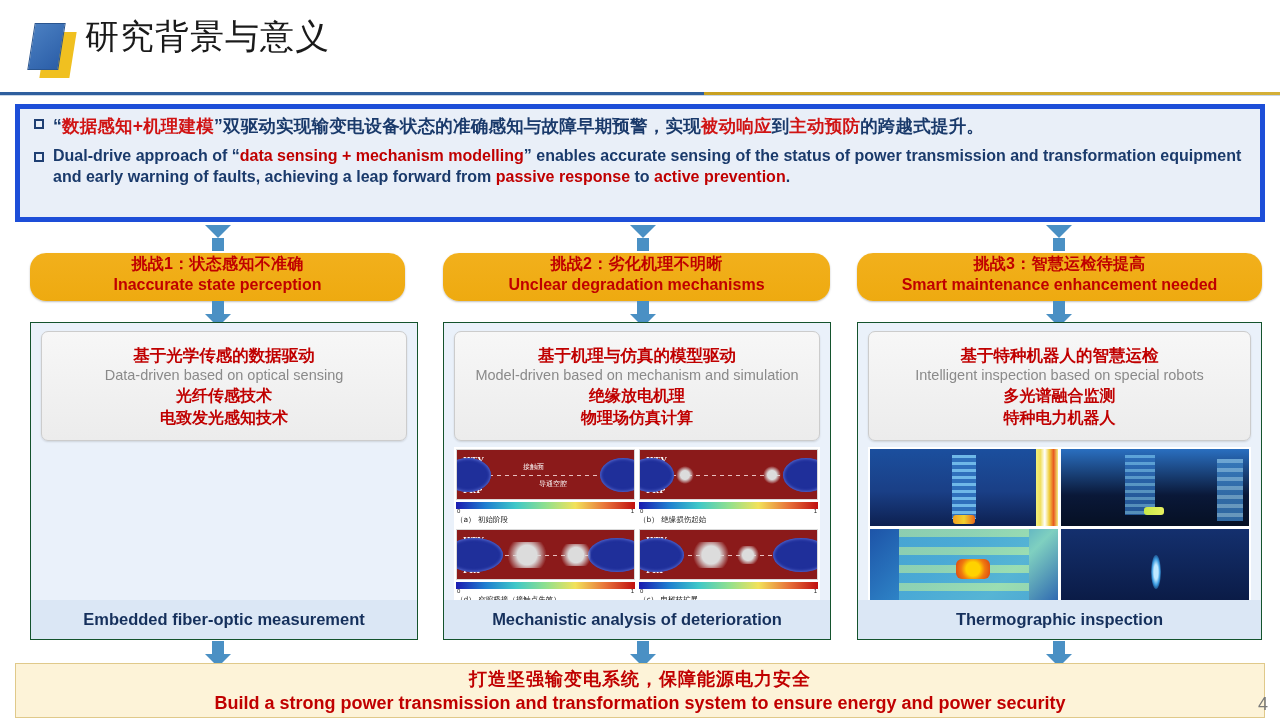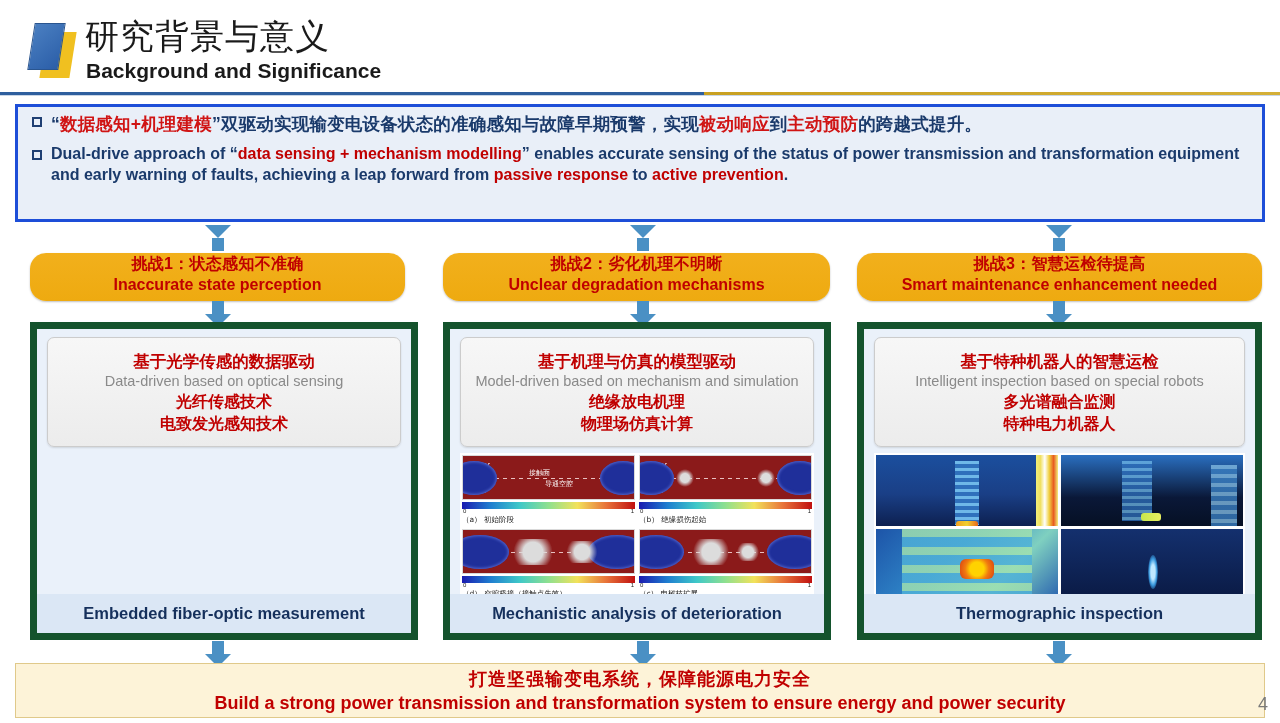--- a/index.html
+++ b/index.html
@@ -22,21 +22,21 @@
   .logo .sq-blue { position: absolute; left: 4px; top: 3px; width: 31px; height: 47px;
         background: linear-gradient(135deg,#4a7fc1,#2b5ea8); transform: skewX(-9deg);
         border: 1px solid #2a558f; }
   .title-cn { position: absolute; left: 85px; top: 16px; font-size: 34px; font-weight: normal;
         color: #1a1a1a; letter-spacing: 1px; line-height: 40px; }
   .title-en { position: absolute; left: 86px; top: 58px; font-size: 21px; font-weight: bold;
         color: #1a1a1a; line-height: 25px; }
 
   
   .stmt-box { position: absolute; left: 15px; top: 104px; width: 1250px; height: 118px;
-        background: #e9eff8; border: 3px solid #1d4ed8; }
+        background: #e9eff8; border: 5px solid #1d4ed8; }
   .stmt-row { display: flex; align-items: flex-start; }
   .bullet { flex: 0 0 auto; color: #1a3f77; font-size: 15px; line-height: 1;
         margin: 7px 9px 0 14px; }
   .bullet-sq { display: inline-block; width: 10px; height: 10px; border: 2px solid #1f3f73; }
   .stmt-cn { font-size: 17.5px; font-weight: bold; color: #1a3a6b; line-height: 27px;
         padding-top: 4px; padding-right: 12px; letter-spacing: .2px; }
   .stmt-en { font-size: 16px; font-weight: bold; color: #1a3a6b; line-height: 21px;
         padding-top: 3px; padding-right: 12px; }
   .red { color: #d01414; }
   .red2 { color: #c00000; }
@@ -50,21 +50,21 @@
   
   .chal { position: absolute; height: 48px; border-radius: 16px;
         background: linear-gradient(to bottom,#f2b01c,#eeaa10);
         display: flex; flex-direction: column; align-items: center; 
         box-shadow: 0 1px 2px rgba(0,0,0,.25); }
   .chal .cn { font-size: 16px; font-weight: bold; color: #c00000; line-height: 21px; letter-spacing: .3px;}
   .chal .en { font-size: 16px; font-weight: bold; color: #c00000; line-height: 21px; }
 
   
   .col { position: absolute; top: 322px; height: 318px; background: #eaf1fa;
-        border: 7px solid #14532d; }
+        border: 1px solid #14532d; }
   .cap-box { position: absolute; left: 0; bottom: 0; width: 100%; height: 39px;
         background: #dbe7f5; display: flex; align-items: center; justify-content: center; }
   .cap-box span { font-size: 16.5px; font-weight: bold; color: #15305c; }
   .sub-card { position: absolute; left: 10px; top: 8px; right: 10px; height: 110px;
         background: linear-gradient(to bottom,#f7f7f7,#ececec); border: 1px solid #cccccc;
         border-radius: 7px; display: flex; flex-direction: column;
         align-items: center; justify-content: center; box-shadow: 0 1px 2px rgba(0,0,0,.12); }
   .sub-card .t-cn { font-size: 16.5px; font-weight: bold; color: #c00000; line-height: 22px; }
   .sub-card .t-en { font-size: 14.5px; color: #8a8a8a; line-height: 19px; text-align: center; }
   .sub-card .t-k { font-size: 16px; font-weight: bold; color: #c00000; line-height: 22px; }
@@ -131,21 +131,20 @@
 <body>
 
 <div class="slide">
 
   <div class="header">
     <div class="logo">
       <div class="sq-yellow"></div>
       <div class="sq-blue"></div>
     </div>
     <div class="title-cn">研究背景与意义</div>
-    <div class="title-en">Background and Significance</div>
     <div class="header-rule"></div>
     <div class="header-rule2"></div>
   </div>
 
   <div class="stmt-box">
     <div class="stmt-row">
       <span class="bullet"><span class="bullet-sq"></span></span>
       <div class="stmt-cn"><span>“</span><span class="red">数据感知+机理建模</span><span>”双驱动实现输变电设备状态的准确感知与故障早期预警，实现</span><span class="red">被动响应</span><span>到</span><span class="red">主动预防</span><span>的跨越式提升。</span></div>
     </div>
     <div class="stmt-row" style="margin-top:2px;">

